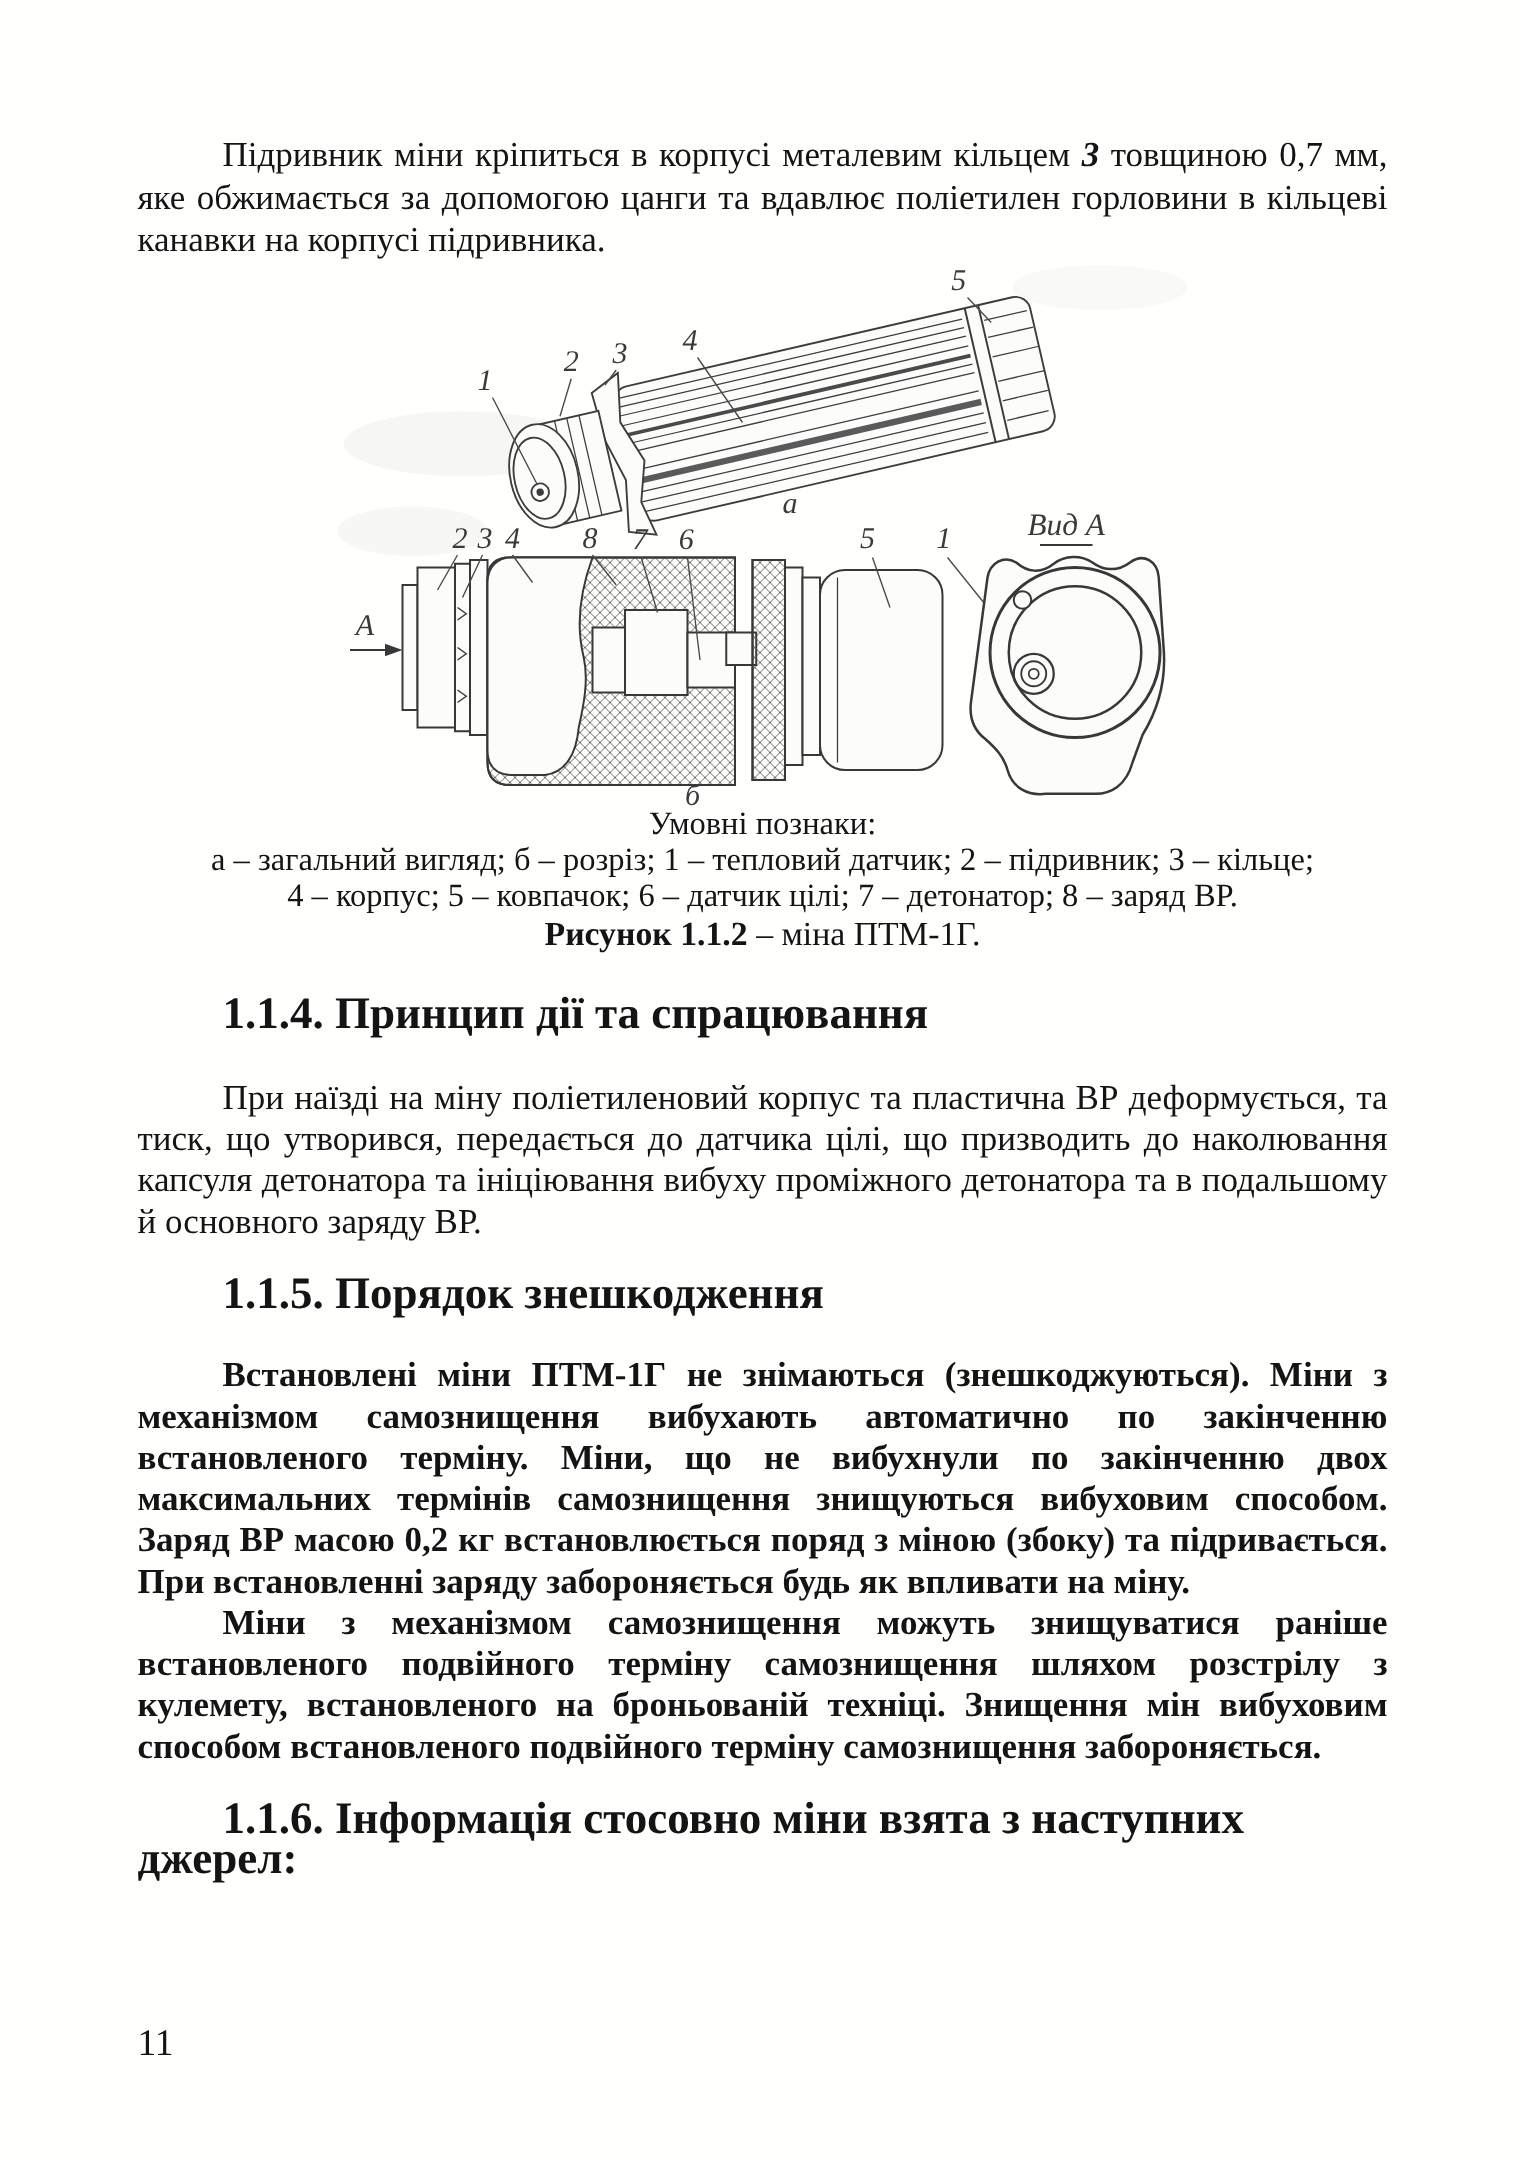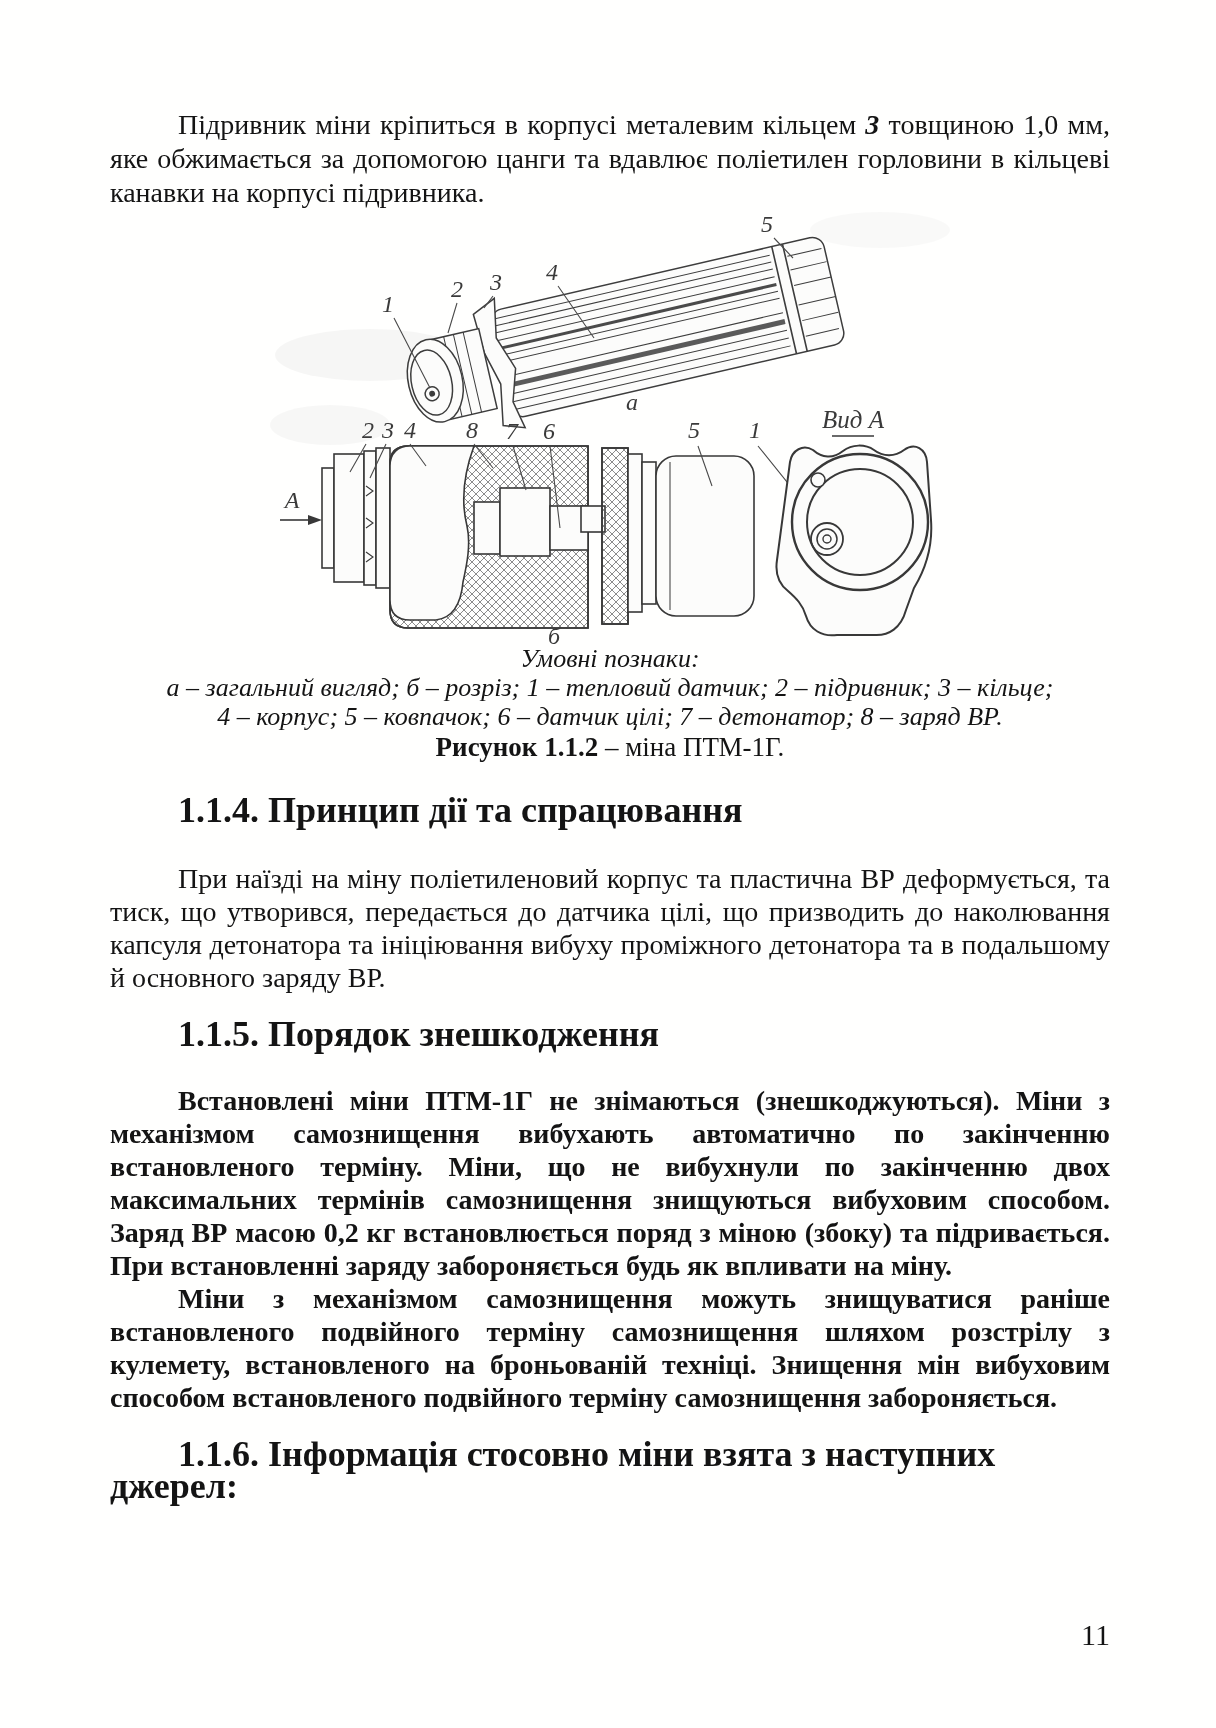--- a/index.html
+++ b/index.html
@@ -22,40 +22,40 @@
   #h115 { top:1018px; }
   #h116 { top:1438px; }
   #p114 { top:862px; }
   #p115 { top:1084px;font-weight:bold; }
   #p116 { top:1506px; }
   #figure-svg { position:absolute; left:260px; top:190px; }
   #figure-caption {
     position:absolute; left:110px; top:644px; width:1000px;
     text-align:center; font-size:26px; line-height:29px;
   }
-  #figure-caption .legend { font-style:italic; }
+  #figure-caption .legend { }
   #figure-caption .fig-title { font-size:27px; margin-top:2px;text-align:center; }
   #page-number {
     position:absolute; left:110px; top:1618px; width:1000px;
-    text-align:right; font-size:30px;
+    text-align:left; font-size:30px;
   }
   .callout {
     font-style:italic; font-size:24px; fill:#3a3a3a;
     font-family:"Liberation Serif", serif;
   }
   .viewtitle { font-style:italic; font-size:25px; fill:#3a3a3a;
     font-family:"Liberation Serif", serif; }
 </style>
 </head>
 <body>
 
 <div class="page">
 
   <div class="tb" id="intro">
-    <p><span>Підривник міни кріпиться в корпусі металевим кільцем </span><b><i>3</i></b><span> товщиною 1,0 мм, яке обжимається за допомогою цанги та вдавлює поліетилен горловини в кільцеві канавки на корпусі підривника.</span></p>
+    <p><span>Підривник міни кріпиться в корпусі металевим кільцем </span><b><i>3</i></b><span> товщиною 0,7 мм, яке обжимається за допомогою цанги та вдавлює поліетилен горловини в кільцеві канавки на корпусі підривника.</span></p>
   </div>
 
   <svg id="figure-svg" width="800" height="460" viewBox="0 0 800 460">
     <defs>
       <pattern id="xh" width="8" height="8" patternUnits="userSpaceOnUse">
         <path d="M0 0 L8 8 M8 0 L0 8" stroke="#5a5a5a" stroke-width="0.7" fill="none"></path>
       </pattern>
     </defs>
 
     <g fill="#000">

